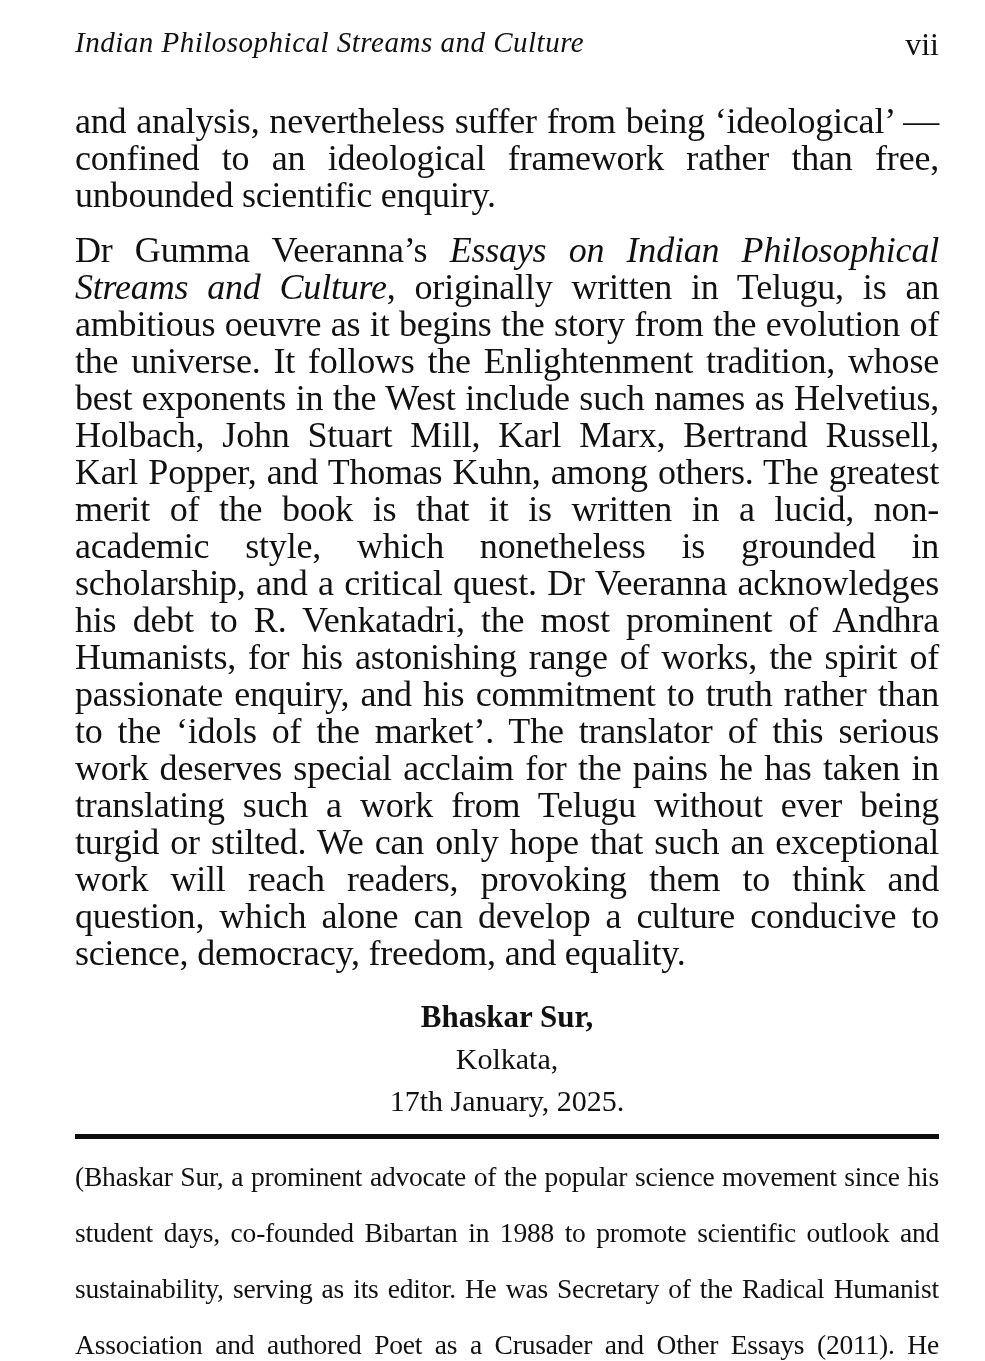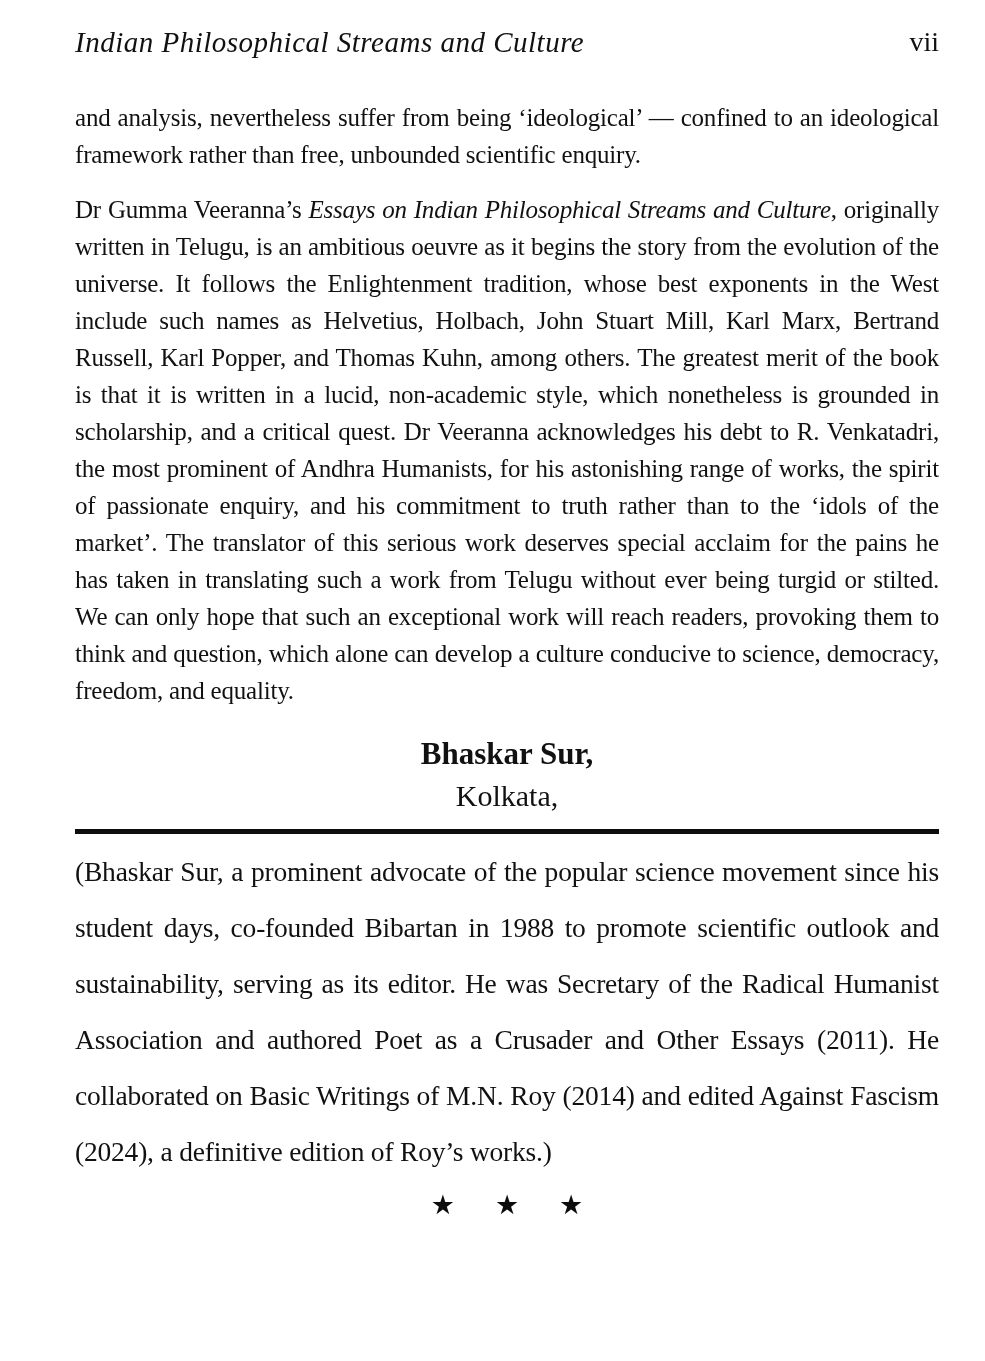--- a/index.html
+++ b/index.html
@@ -21,27 +21,27 @@
     align-items: flex-start;
     margin-bottom: 8px;
   }
   .running-title {
     font-style: italic;
     font-size: 29px;
     letter-spacing: 0.5px;
     white-space: nowrap;
   }
   .page-number {
-    font-size: 28px;
+    font-size: 32px;
   }
   .body-block {
     margin-top: 40px;
   }
   p.body-par {
-    font-size: 25px;
+    font-size: 36px;
     line-height: 37px;
     text-align: justify;
     text-justify: inter-word;
     margin-bottom: 18px;
     letter-spacing: -0.2px;
   }
   p.body-par:last-child { margin-bottom: 0; }
   .book-title { font-style: italic; }
   .signature-block {
     margin-top: 24px;
@@ -90,20 +90,21 @@
 
   <div class="body-block">
     <p class="body-par">and analysis, nevertheless suffer from being ‘ideological’ — confined to an ideological framework rather than free, unbounded scientific enquiry.</p>
 
     <p class="body-par"><span>Dr Gumma Veeranna’s </span><span class="book-title">Essays on Indian Philosophical Streams and Culture</span><span>, originally written in Telugu, is an ambitious oeuvre as it begins the story from the evolution of the universe. It follows the Enlightenment tradition, whose best exponents in the West include such names as Helvetius, Holbach, John Stuart Mill, Karl Marx, Bertrand Russell, Karl Popper, and Thomas Kuhn, among others. The greatest merit of the book is that it is written in a lucid, non-academic style, which nonetheless is grounded in scholarship, and a critical quest. Dr Veeranna acknowledges his debt to R. Venkatadri, the most prominent of Andhra Humanists, for his astonishing range of works, the spirit of passionate enquiry, and his commitment to truth rather than to the ‘idols of the market’. The translator of this serious work deserves special acclaim for the pains he has taken in translating such a work from Telugu without ever being turgid or stilted. We can only hope that such an exceptional work will reach readers, provoking them to think and question, which alone can develop a culture conducive to science, democracy, freedom, and equality.</span></p>
   </div>
 
   <div class="signature-block">
     <div class="signature-name">Bhaskar Sur,</div>
     <div class="signature-place">Kolkata,</div>
+    <div class="signature-date">17th January, 2025.</div>
   </div>
 
   <div class="footnote-divider"></div>
 
   <p class="footnote">(Bhaskar Sur, a prominent advocate of the popular science movement since his student days, co-founded Bibartan in 1988 to promote scientific outlook and sustainability, serving as its editor. He was Secretary of the Radical Humanist Association and authored Poet as a Crusader and Other Essays (2011). He collaborated on Basic Writings of M.N. Roy (2014) and edited Against Fascism (2024), a definitive edition of Roy’s works.)</p>
 
   <div class="footer-stars">
     <span class="star">★</span>
     <span class="star">★</span>
     <span class="star">★</span>

